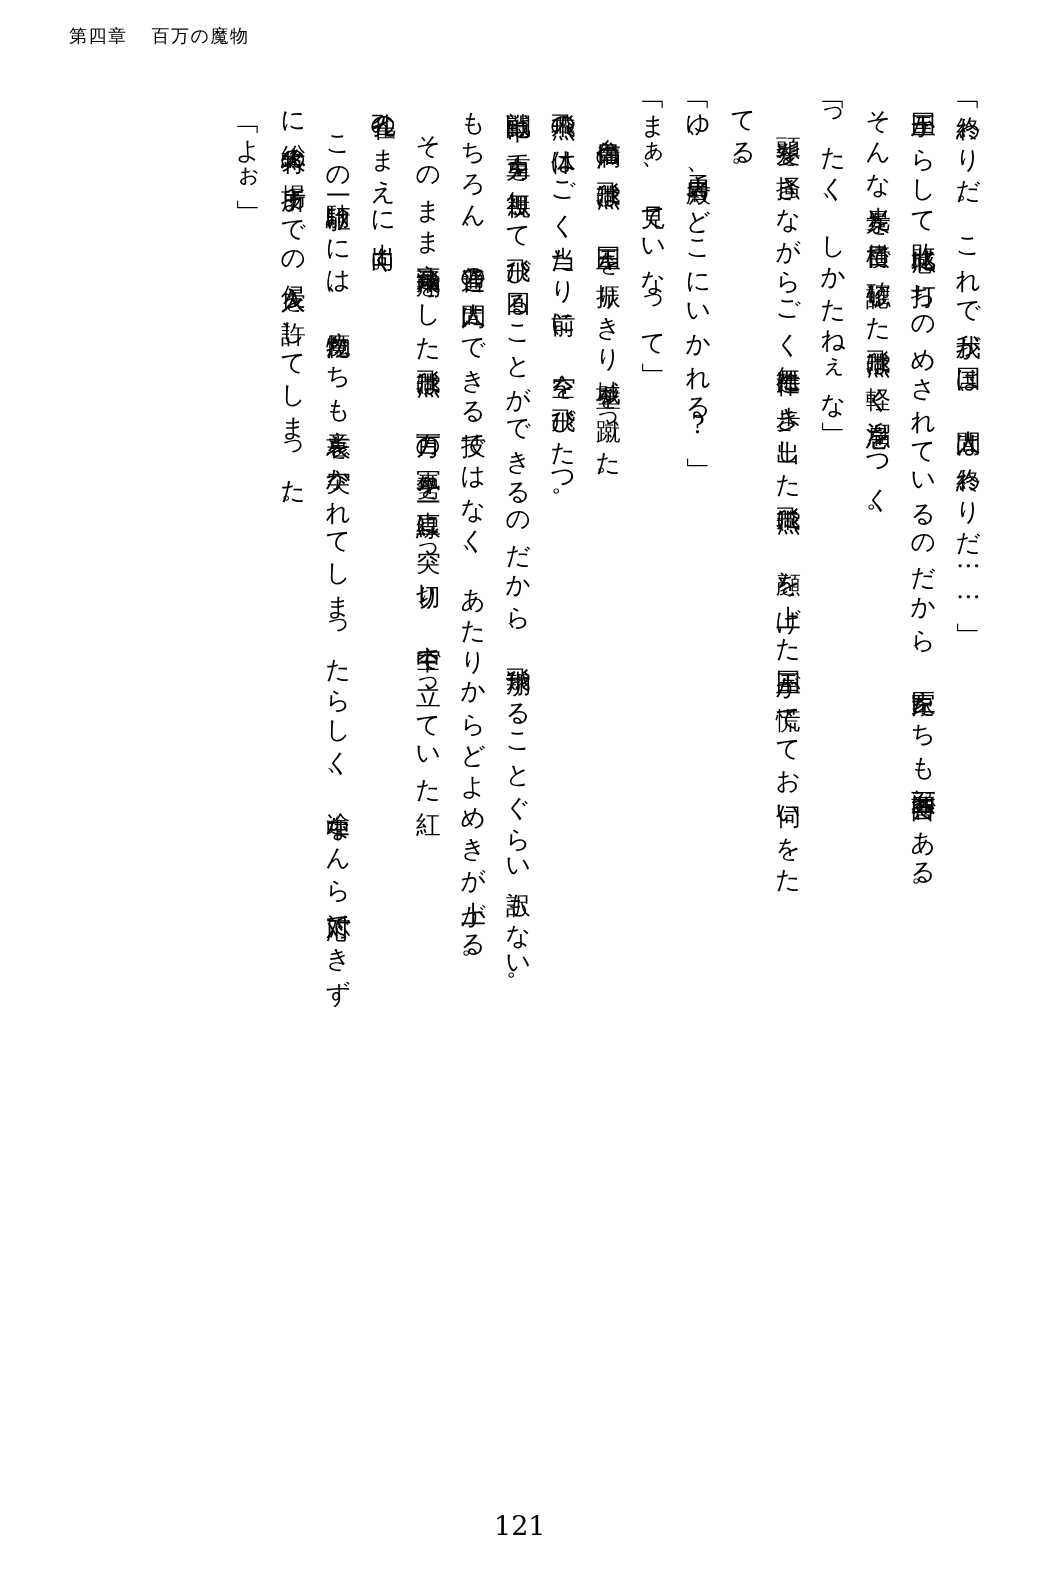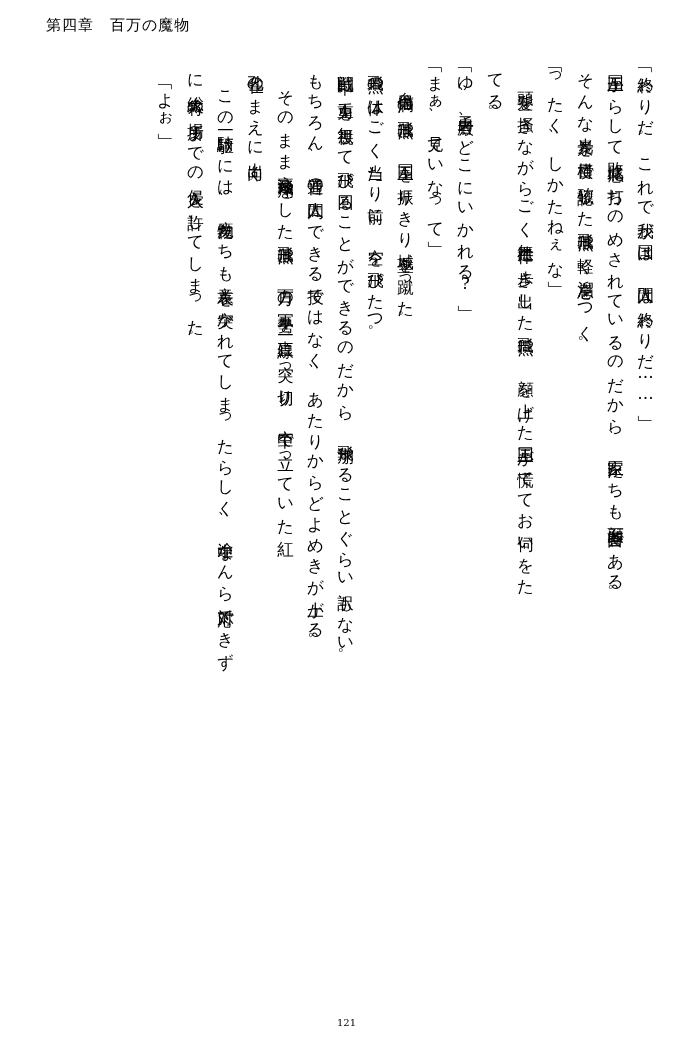--- a/index.html
+++ b/index.html
@@ -21,21 +21,21 @@
     width: 693px;
     height: 1050px;
     box-sizing: border-box;
   }
 
   
   .header {
     position: absolute;
     top: 16px;
     left: 46px;
-    font-size: 15px;
+    font-size: 12px;
     letter-spacing: 1px;
     white-space: nowrap;
   }
   .header .chapter-num {
     margin-right: 16px;
   }
 
   
 
   
@@ -67,21 +67,21 @@
 
   
   .col.indent-1 { padding-top: 17px; }
 
   .page-number {
     position: absolute;
     bottom: 22px;
     left: 0;
     width: 693px;
     text-align: center;
-    font-size: 10px;
+    font-size: 18px;
     font-family: "DejaVu Serif", "Liberation Serif", serif;
   }
 </style>
 </head>
 <body>
 
 <div class="page">
 
   <div class="header">
     <span class="chapter-num">第四章</span><span class="chapter-title">百万の魔物</span>

